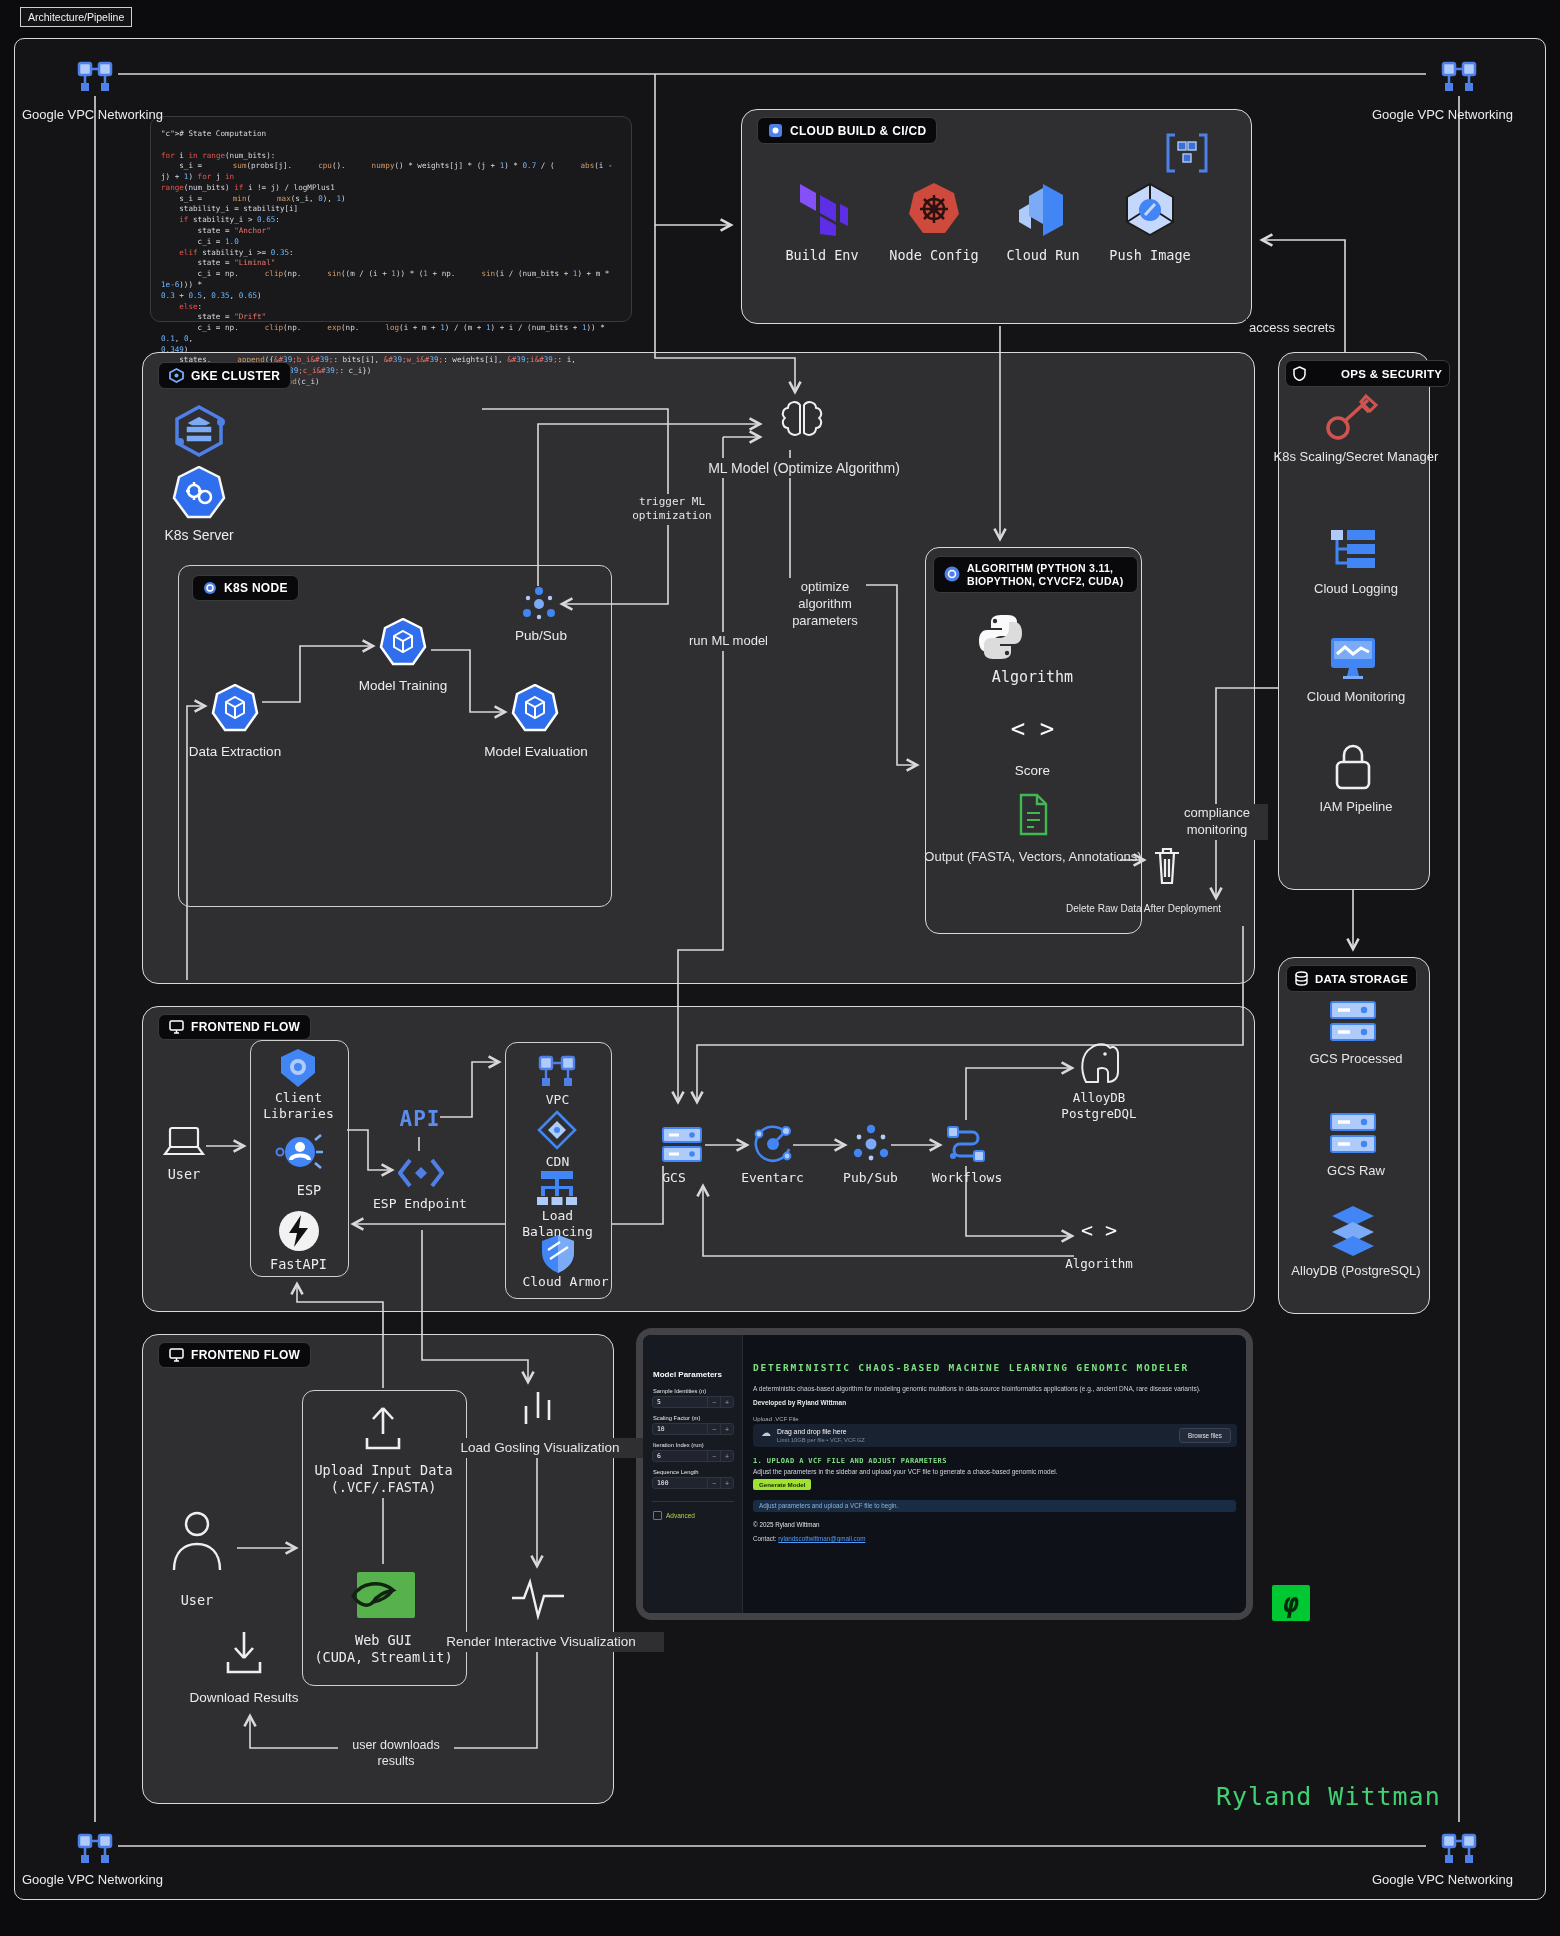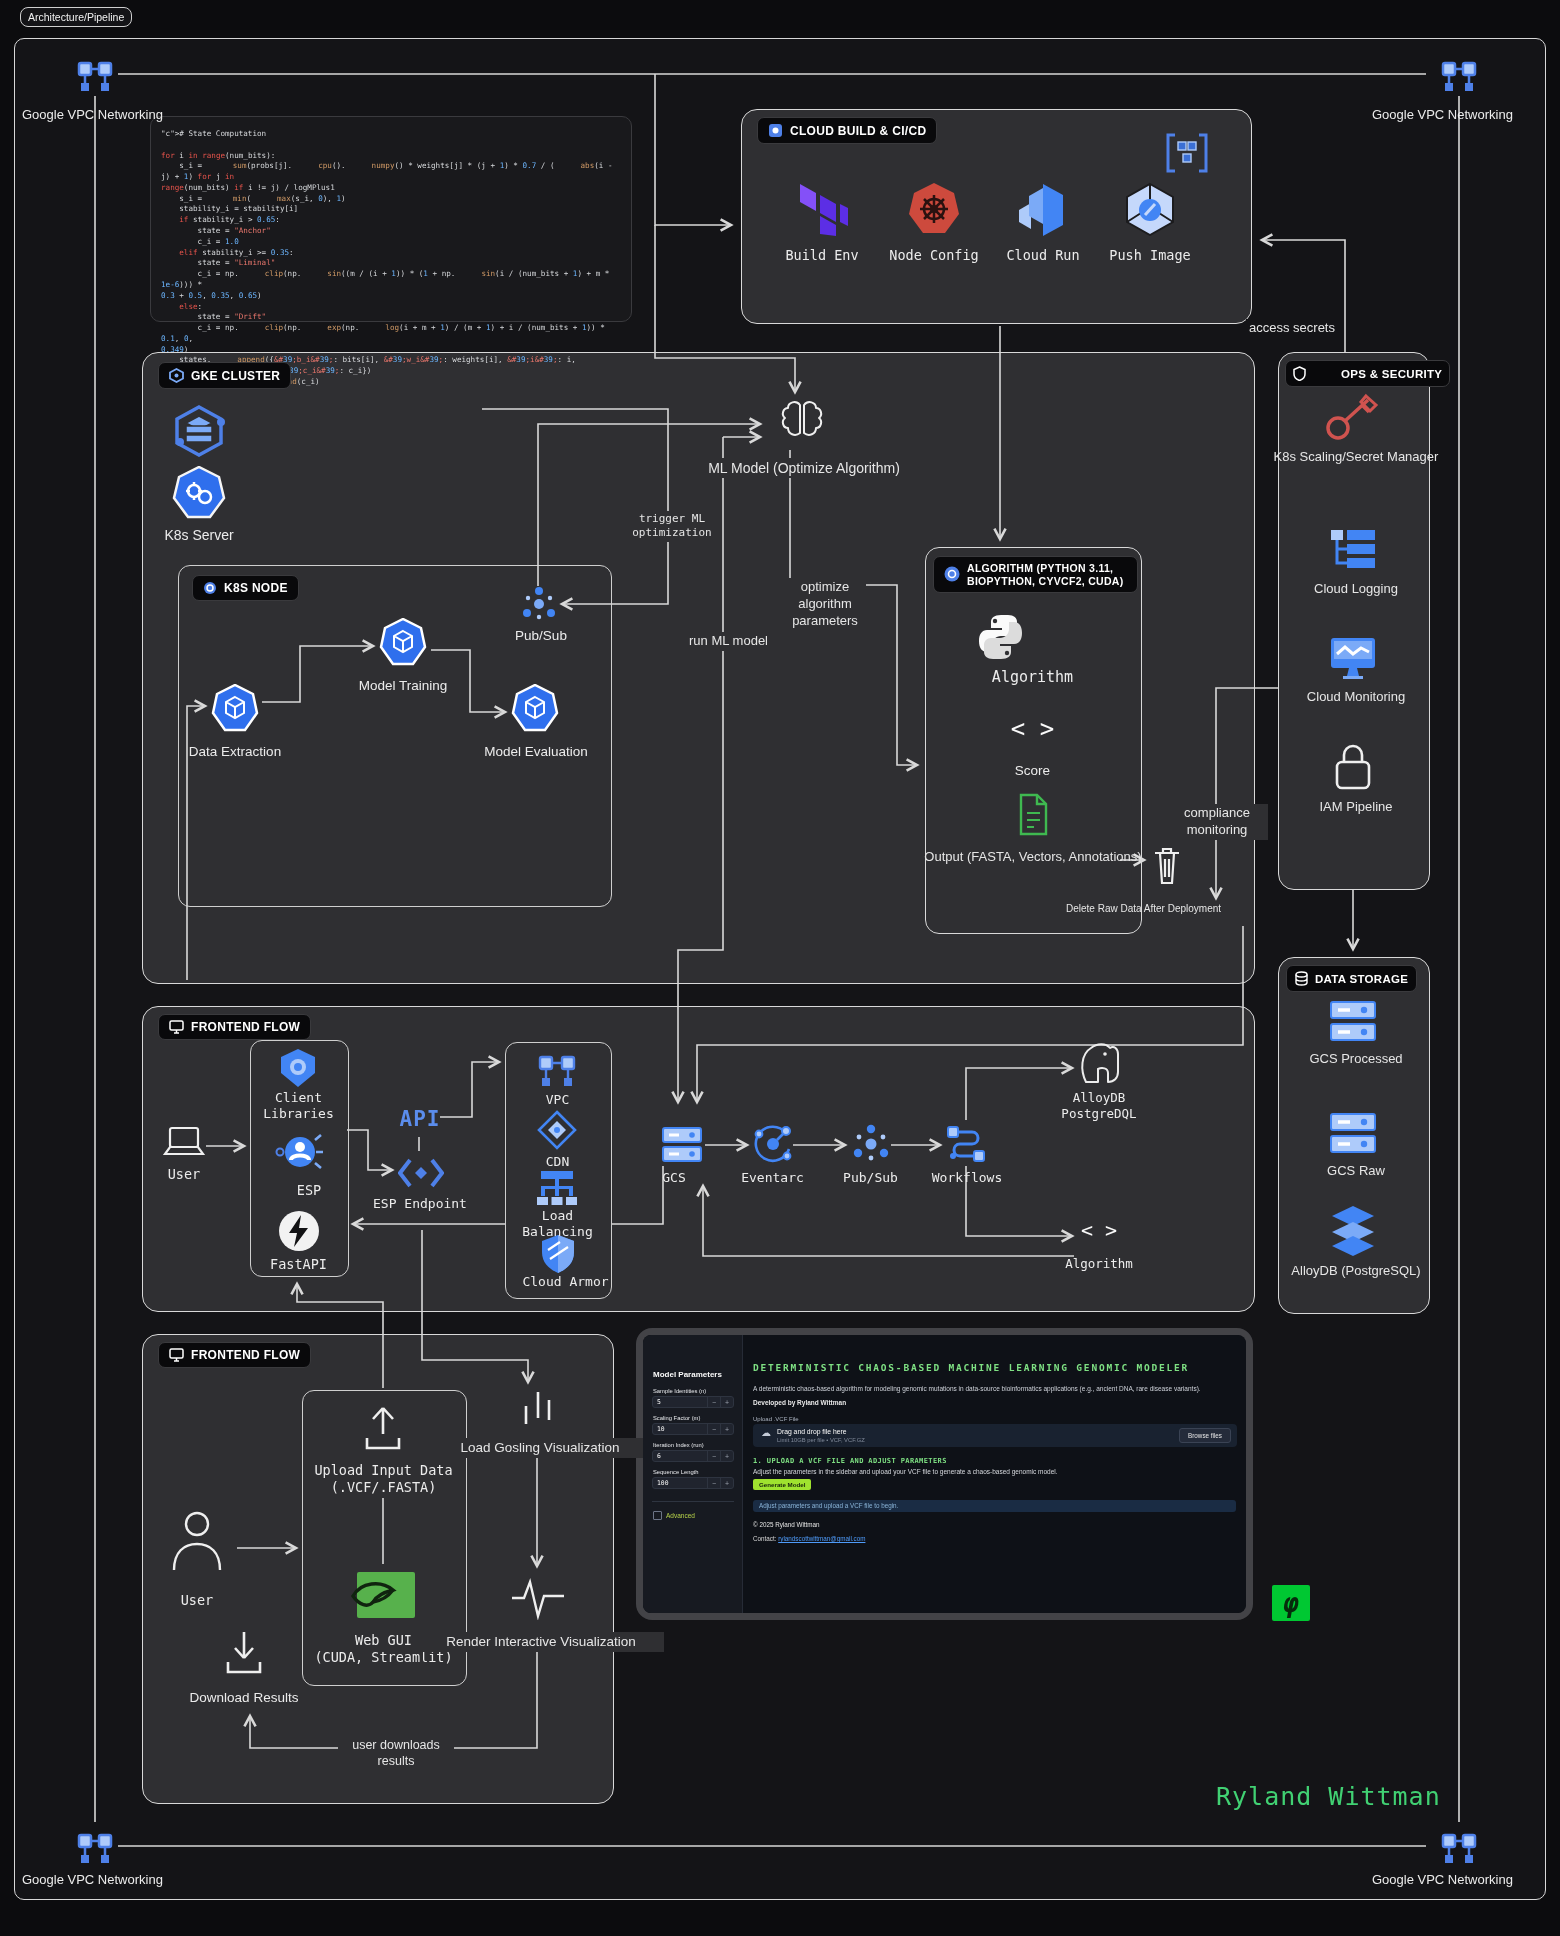--- a/index.html
+++ b/index.html
@@ -36,21 +36,21 @@
        border-radius:3px;display:flex;align-items:center;box-sizing:border-box;}
   .fld .v{flex:1;padding-left:4px;font-size:6.4px;color:#fafafa;}
   .fld .st{width:12px;height:100%;border-left:1px solid #2e3440;color:#9aa0ac;font-size:7px;
            display:flex;align-items:center;justify-content:center;}
 </style>
 </head>
 <body>
 
 <div class="abs" style="left:14px;top:38px;width:1530px;height:1860px;border:1px solid #d8d8d8;border-radius:10px;background:#141417;"></div>
 
-<div class="abs sans" style="left:20px;top:7px;border:1px solid #cfcfcf;border-radius:8px;background:#141417;
+<div class="abs sans" style="left:20px;top:7px;border:1px solid #cfcfcf;border-radius:0;background:#141417;
             padding:3px 7px;font-size:10.5px;color:#f2f2f2;z-index:7;">Architecture/Pipeline</div>
 
 <svg id="wires" width="1560" height="1936">
   <defs>
     <marker id="arr" markerWidth="11" markerHeight="11" refX="7.5" refY="4.5" orient="auto">
       <path d="M1,1 L7.5,4.5 L1,8" stroke="#d9d9d9" stroke-width="1.6" fill="none"></path>
     </marker>
   </defs>
   <g stroke="#d9d9d9" stroke-width="1.6" fill="none">
     <path d="M118 74 H1426"></path>
@@ -303,21 +303,21 @@
 </div>
 <div class="nl sans" style="left:505px;top:628px;width:72px;">Pub/Sub</div>
 
 <div class="icon" style="left:778px;top:396px;">
   <svg width="48" height="54">
       <path d="M22 9 C18 4 10 6 10 12 C5 12 3 19 7 22 C3 25 5 32 10 32 C10 38 17 41 22 37 Z M26 9 C30 4 38 6 38 12 C43 12 45 19 41 22 C45 25 43 32 38 32 C38 38 31 41 26 37 Z M22 9 V37 M26 9 V37" stroke="#efefef" stroke-width="2" fill="none" stroke-linejoin="round"></path>
     </svg>
 </div>
 <div class="el sans" style="left:671px;top:458px;width:260px;font-size:14px;background:#2f2f32;">ML Model (Optimize Algorithm)</div>
 
-<div class="el mono" style="left:628px;top:494px;width:82px;font-size:11px;margin-top:17px;">trigger ML
+<div class="el mono" style="left:628px;top:494px;width:82px;font-size:11px;">trigger ML
 optimization</div>
 <div class="el sans" style="left:686px;top:632px;white-space:nowrap;">run ML model</div>
 <div class="el sans" style="left:784px;top:578px;width:76px;">optimize
 algorithm
 parameters</div>
 <div class="el sans" style="left:1246px;top:319px;white-space:nowrap;background:#141417;">access secrets</div>
 <div class="el sans" style="left:1166px;top:804px;width:96px;">compliance
 monitoring</div>
 
 <div class="panel" style="left:925px;top:547px;width:215px;height:385px;border-radius:14px;z-index:2;"></div>

